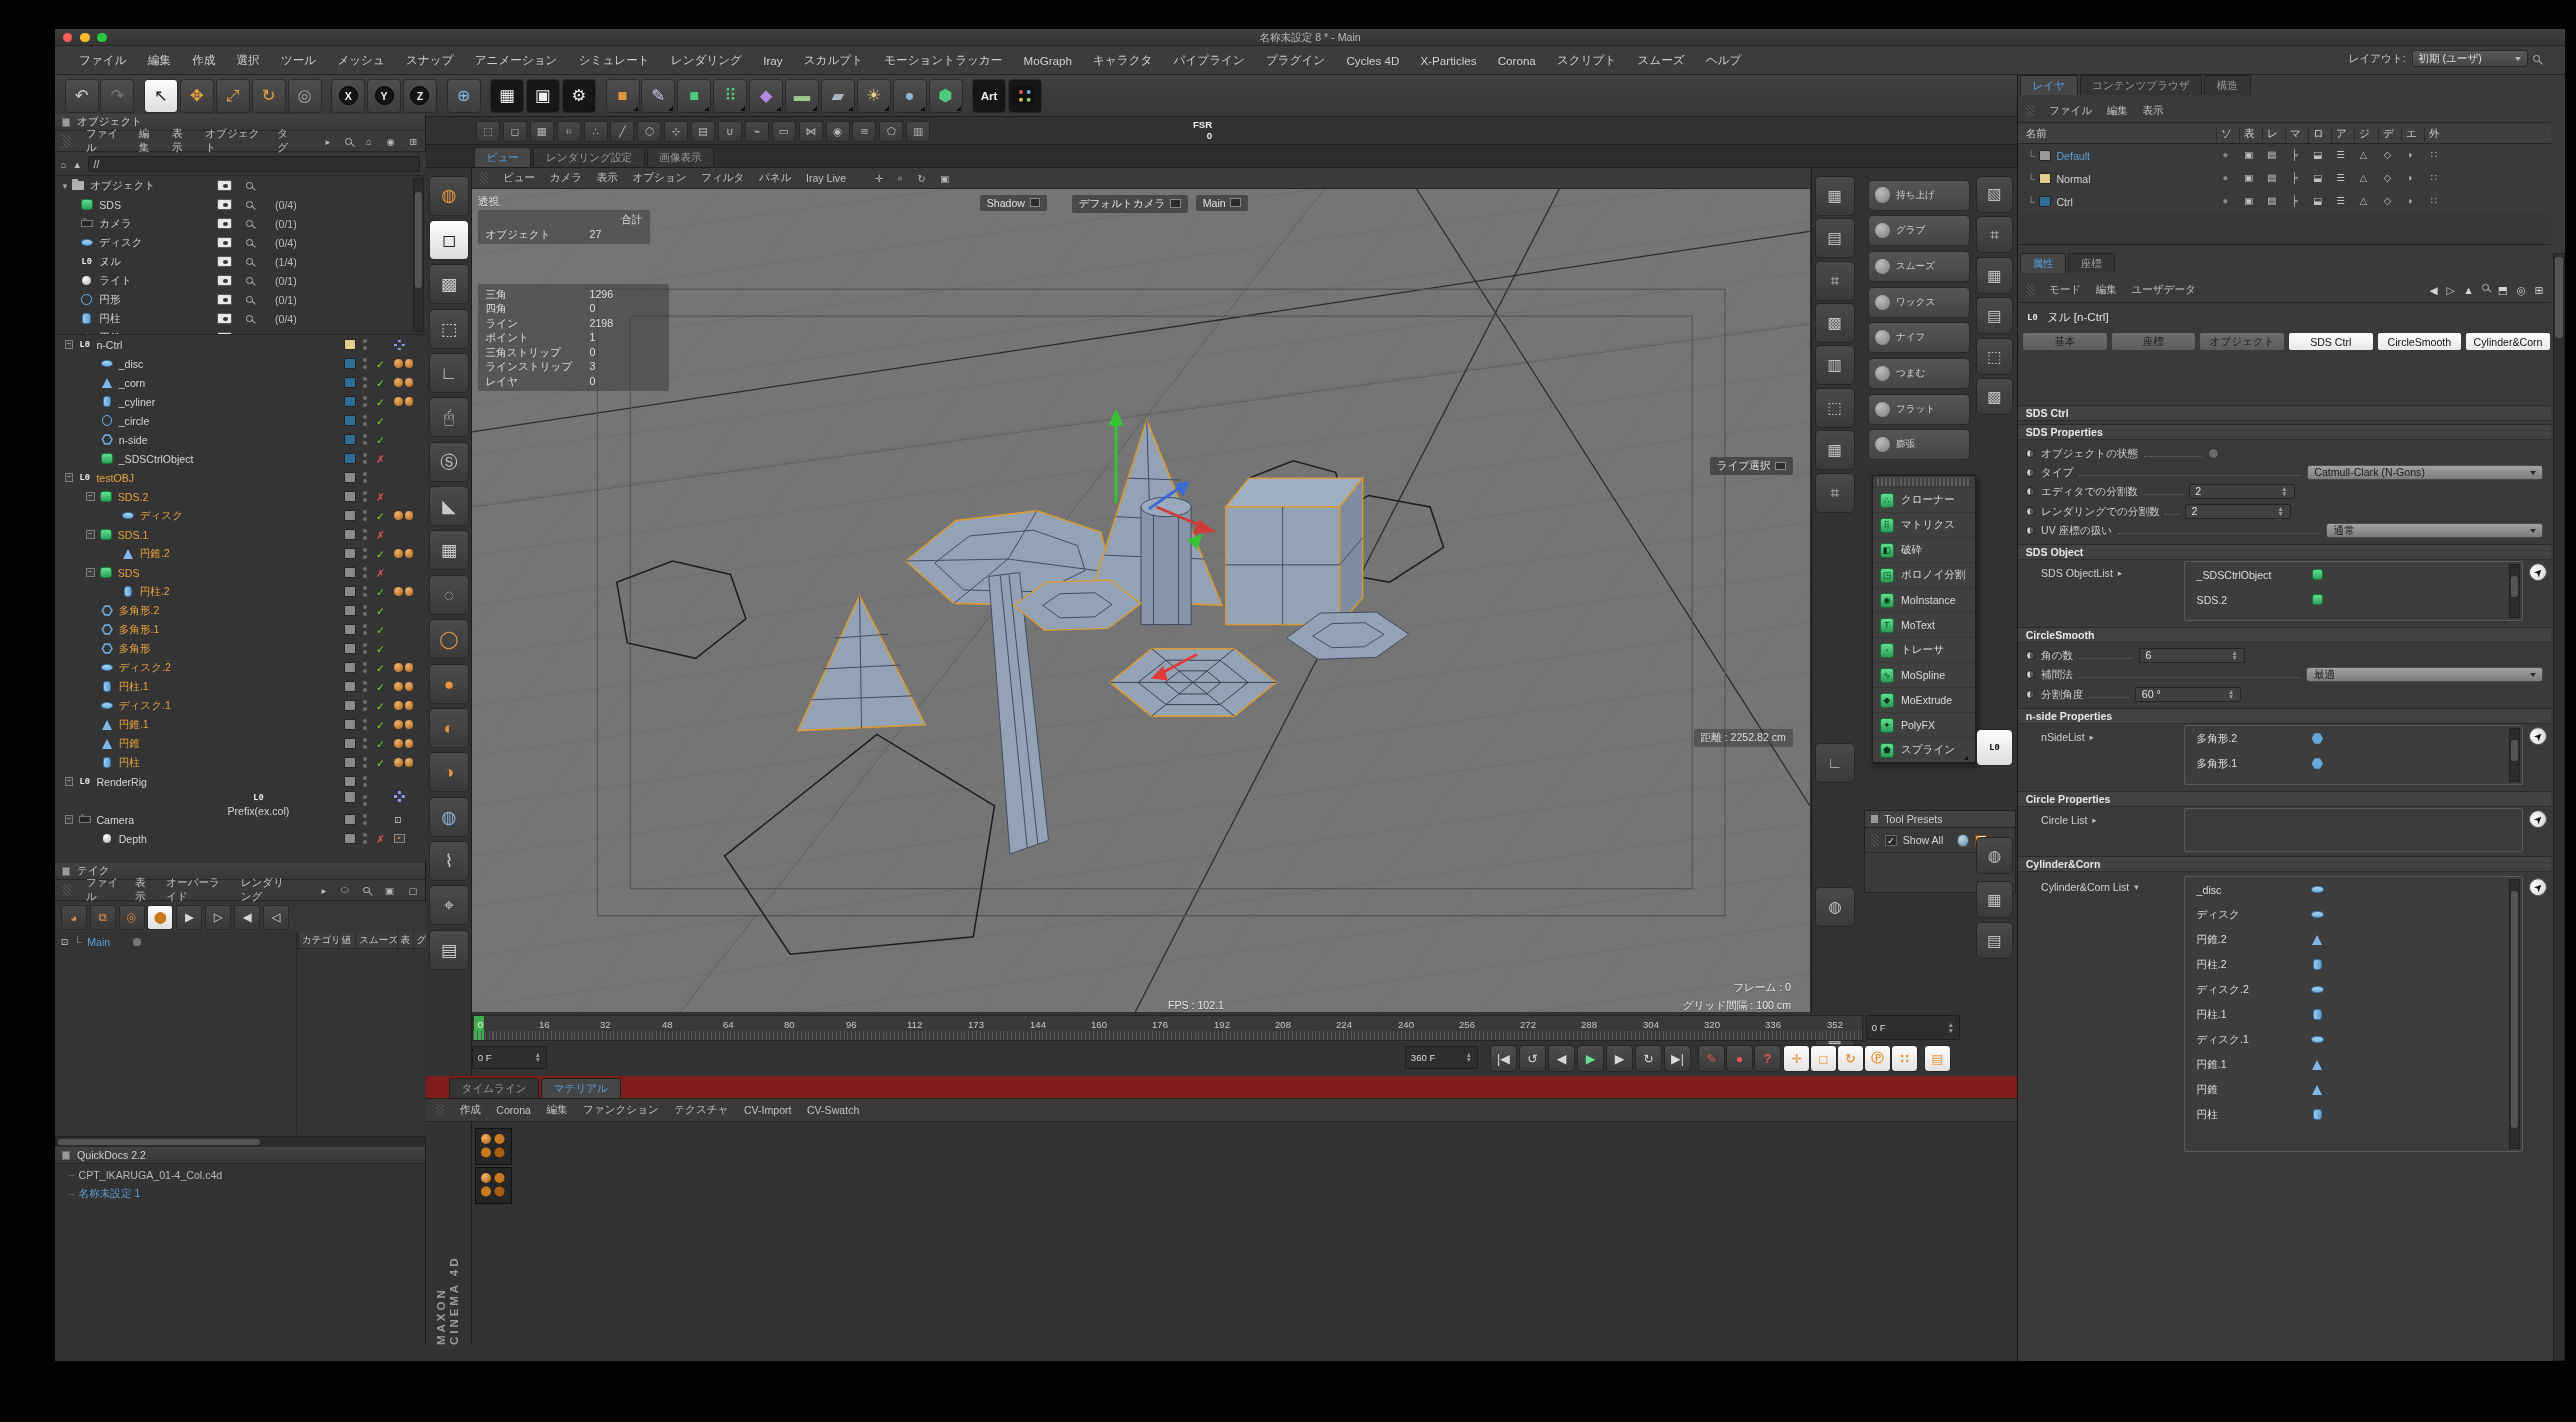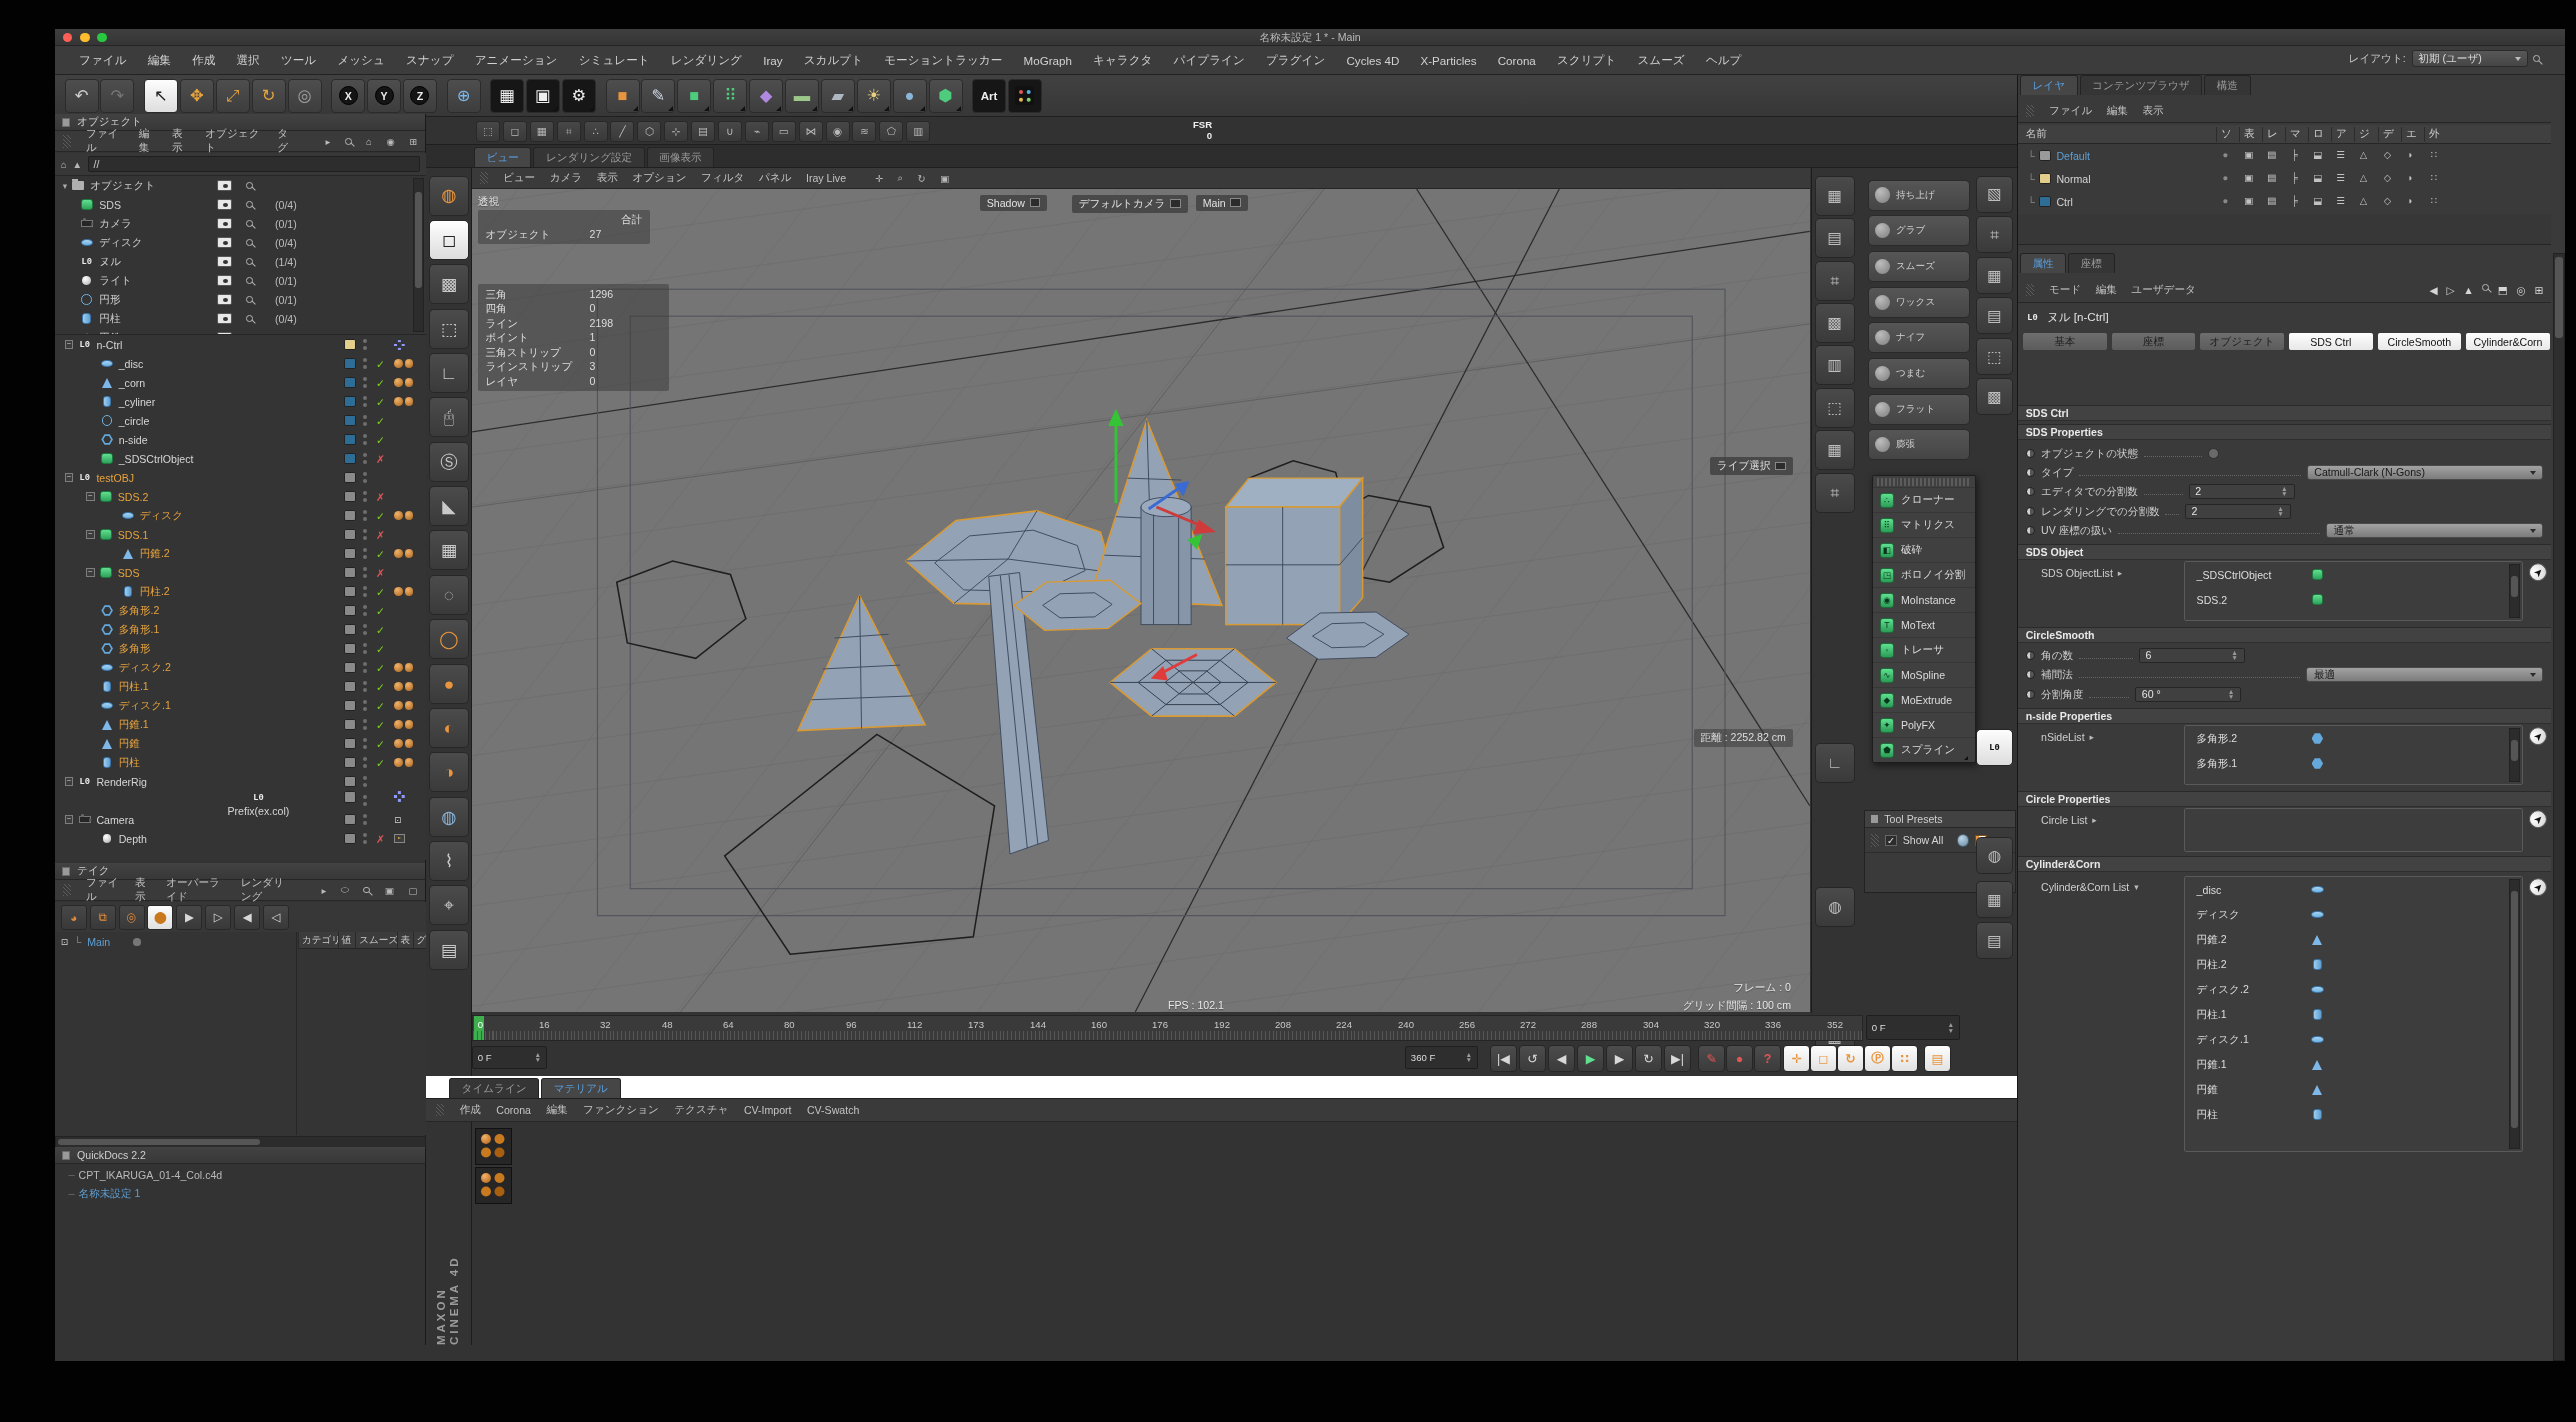--- a/index.html
+++ b/index.html
@@ -129,21 +129,21 @@
 #transport{left:417px;top:1015px;width:1544px;height:29px;position:absolute}
 #rangeslider{position:absolute;left:81px;top:1.9px;width:846px;height:23px;background:#2c2c2c;border:1px solid #1d1d1d;border-radius:11.6px;overflow:hidden}
 #rangeslider .fill{position:absolute;left:1.9px;top:1.9px;right:1.9px;bottom:1.9px;border-radius:9.6px;background:linear-gradient(#6a6a6a,#555)}
 #rangeslider .rs-l{position:absolute;left:9.6px;top:4.8px;color:#c9c9c9;font-size:9.6px}
 #rangeslider .rs-r{position:absolute;right:9.6px;top:4.8px;color:#c9c9c9;font-size:9.6px}
 .tpbtn{position:absolute;top:1px;width:27px;height:27px;border-radius:3.9px;background:linear-gradient(#4c4c4c,#3b3b3b);border:1px solid #262626;color:#d8d8d8;font-size:12.5px;display:flex;align-items:center;justify-content:center}
 .tpbtn.green{color:#5fe08f}
 .tpbtn.red{color:#e05555;font-weight:bold}
 .tpbtn.wh{background:linear-gradient(#fdfdfd,#e2e2e2);color:#e8953d;font-weight:bold}
 
-#btabs{left:371px;top:1047px;width:1591px;height:23px;background:#ffffff;border-bottom:1px solid #1f1f1f;display:flex;align-items:flex-end;padding-left:23px;gap:1.9px}
+#btabs{left:371px;top:1047px;width:1591px;height:23px;background:#7f1d1d;border-bottom:1px solid #1f1f1f;display:flex;align-items:flex-end;padding-left:23px;gap:1.9px}
 #matmenu{left:371px;top:1070px;width:1591px;height:23px;background:#3a3a3a;border-bottom:1px solid #262626;color:#c3c3c3;font-size:10.6px;display:flex;align-items:center;gap:15.4px;padding:0 9.6px}
 .matswatch{position:absolute;left:420px;width:37px;height:37px;background:#262626;border:1px solid #111;position:absolute}
 .matswatch:before{content:"";position:absolute;left:4.8px;top:4.8px;width:10.6px;height:10.6px;border-radius:50%;background:radial-gradient(circle at 35% 30%,#f2b36a,#b05f12);box-shadow:13.5px 0 0 #c97a1e,0 13.5px 0 #c97a1e,13.5px 13.5px 0 #a95f10}
 
 #attrcol{left:1962px;top:46px;width:549px;height:1286px;background:#3a3a3a;border-left:1.9px solid #161616}
 .acol-abs{position:absolute}
 #laytabs{left:1.9px;top:0px;display:flex;gap:1.9px;align-items:flex-end}
 #laymenu{left:0;top:25px;width:533px;height:23px;background:#3a3a3a;border-bottom:1px solid #262626;display:flex;gap:14.5px;align-items:center;padding:0 7.7px;color:#c3c3c3;font-size:10.6px}
 #layhead{left:0;top:50px;width:533px;height:19px;background:#404040;border-bottom:1px solid #262626;color:#cdcdcd;font-size:10.6px}
 .laycol{position:absolute;top:1.9px;border-left:1px solid #2c2c2c;padding-left:3.9px;height:15.4px}
@@ -183,21 +183,21 @@
 
 <div class="screen">
 <div class="window">
 
   <div id="titlebar" class="abs">
     <div class="lights">
       <span class="light" style="background:#ff5f57"></span>
       <span class="light" style="background:#febc2e"></span>
       <span class="light" style="background:#28c840"></span>
     </div>
-    <div class="title">名称未設定 1 * - Main</div>
+    <div class="title">名称未設定 8 * - Main</div>
   </div>
 
   <div id="menubar" class="abs">
         <span class="mi">ファイル</span>
         <span class="mi">編集</span>
         <span class="mi">作成</span>
         <span class="mi">選択</span>
         <span class="mi">ツール</span>
         <span class="mi">メッシュ</span>
         <span class="mi">スナップ</span>

